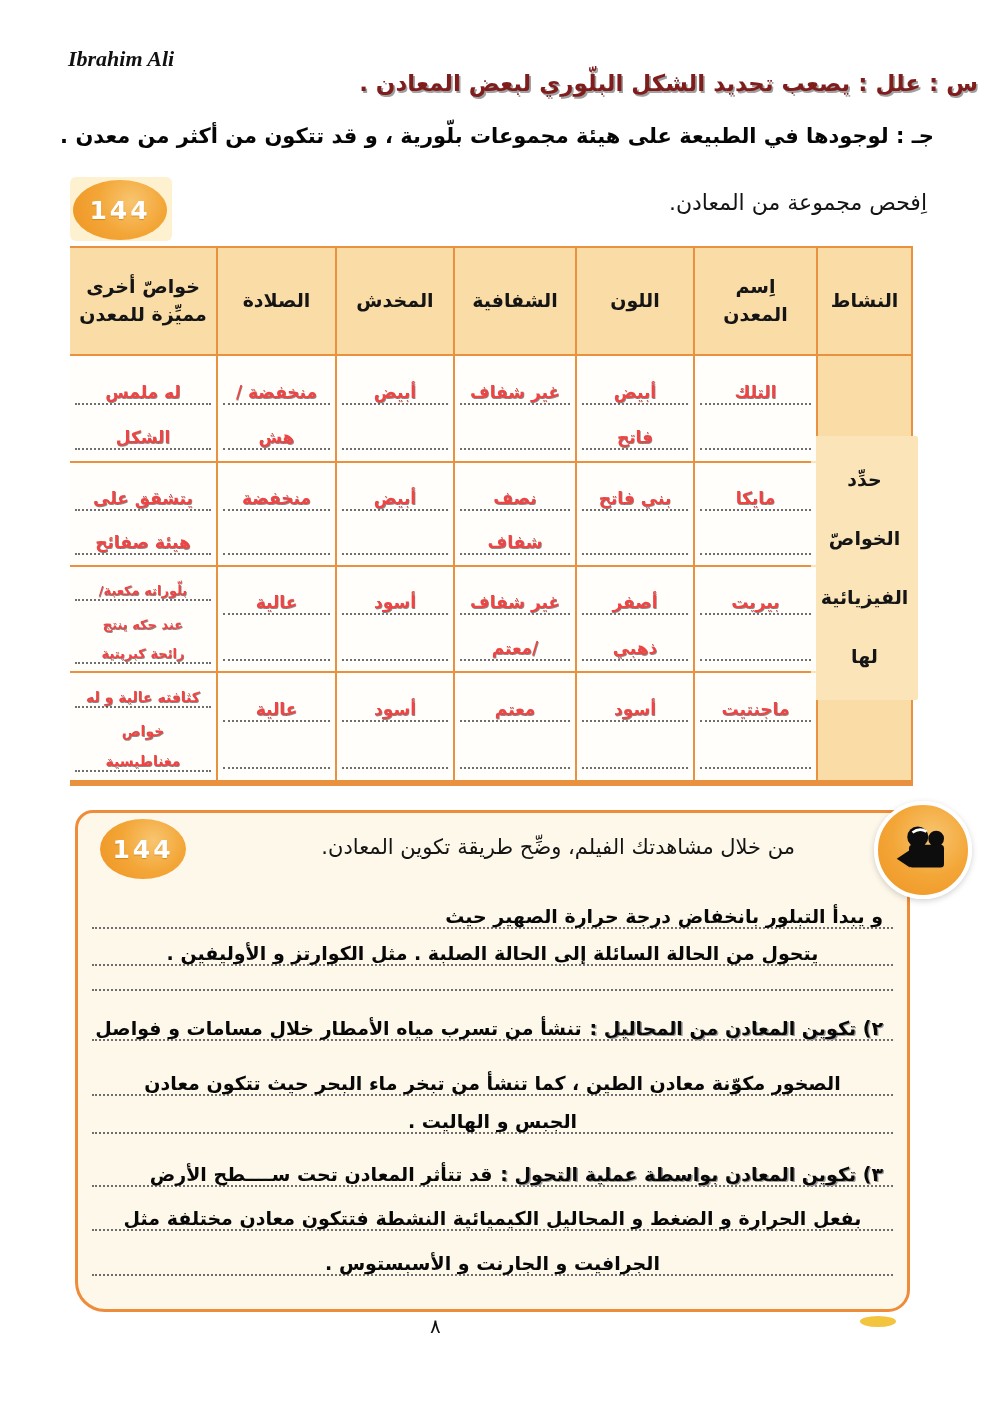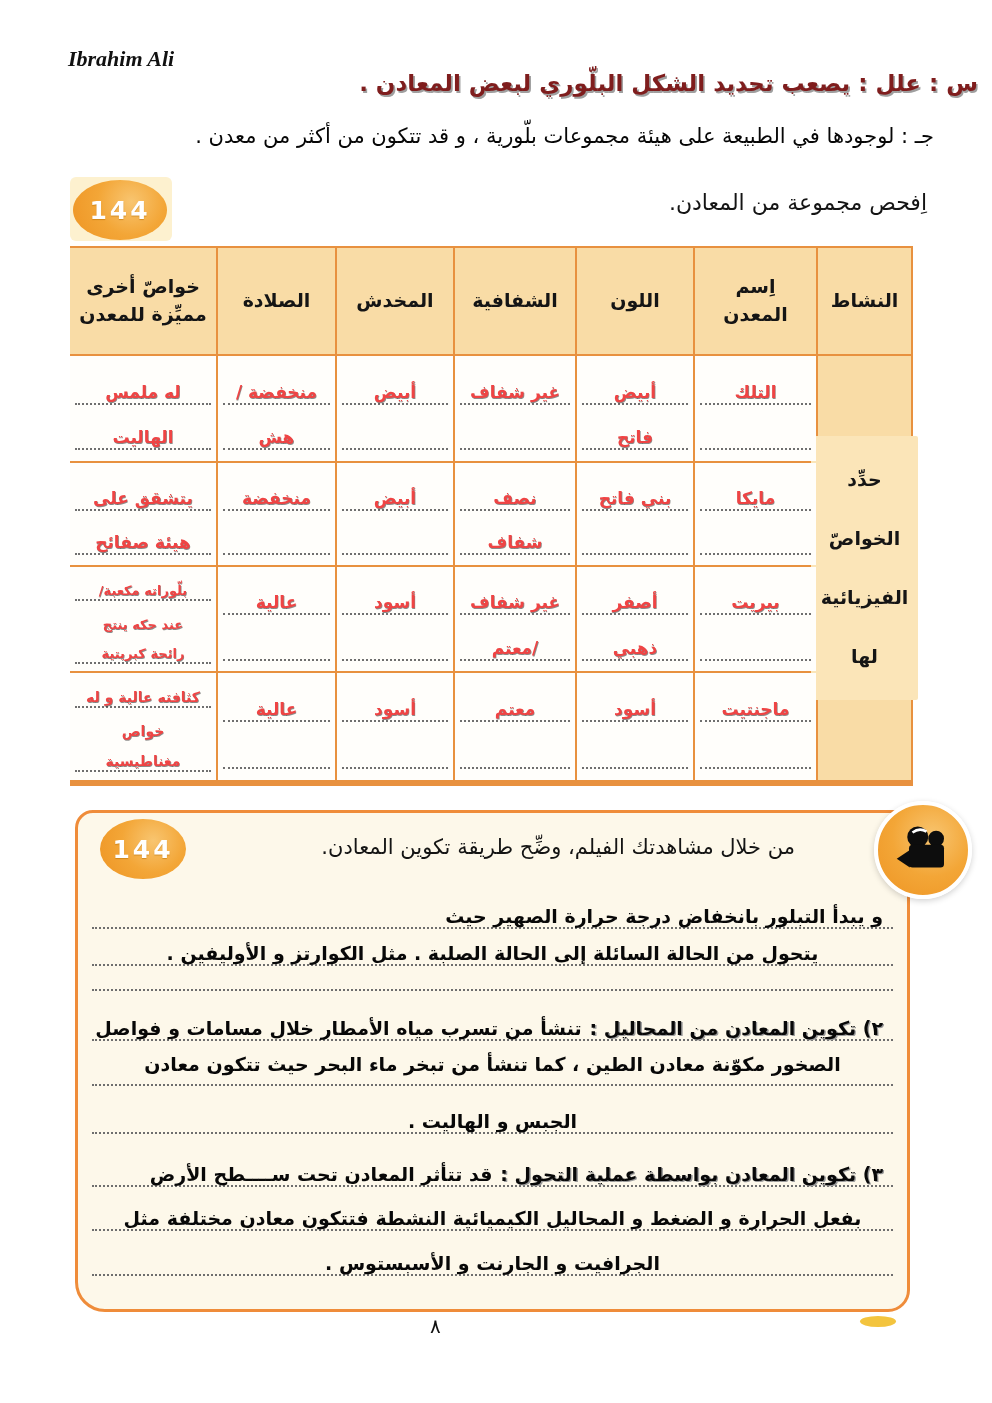--- a/index.html
+++ b/index.html
@@ -11,21 +11,21 @@
   
   .author{
     font-family:"Liberation Serif", serif;font-style:italic;font-weight:bold;
     font-size:22px;color:#111;
   }
   .rtl{direction:rtl;unicode-bidi:embed;}
   .q-line{
     font-size:23px;font-weight:bold;color:#7f1d1d;
     text-shadow:1.6px 1.6px 0 #9f9f9f;white-space:nowrap;
   }
-  .a-line{font-size:21px;font-weight:normal;color:#060606;white-space:nowrap;}
+  .a-line{font-size:21px;font-weight:bold;color:#060606;white-space:nowrap;}
   
   .badge-panel{background:#fdf1cf;border-radius:6px;}
   .badge{
     border-radius:50%;display:flex;align-items:center;justify-content:center;
     background:radial-gradient(circle at 62% 36%, #f8c570 0%, #f3a637 48%, #ee9423 100%);
     color:#fff;font-weight:bold;font-size:25px;letter-spacing:3px;
     text-shadow:0 1px 1px rgba(180,110,0,.55);
   }
   .prompt1{font-size:22px;color:#141414;}
   
@@ -145,21 +145,21 @@
   <div class="cell">
     <div class="cl">أبيض</div>
     <div class="cl"></div>
   </div>
   <div class="cell">
     <div class="cl">منخفضة /</div>
     <div class="cl">هش</div>
   </div>
   <div class="cell">
     <div class="cl">له ملمس</div>
-    <div class="cl">الهاليت</div>
+    <div class="cl">الشكل</div>
   </div>
 
   <div class="cell">
     <div class="cl">مايكا</div>
     <div class="cl"></div>
   </div>
   <div class="cell">
     <div class="cl">بني فاتح</div>
     <div class="cl"></div>
   </div>
@@ -244,21 +244,21 @@
   </div>
   <div class="wline center" style="top:121px;height:32px;">
     <span>يتحول من الحالة السائلة إلى الحالة الصلبة . مثل الكوارتز و الأوليفين .</span>
   </div>
   <div class="wline" style="top:155px;height:23px;"></div>
 
   <div class="wline start" style="top:192px;height:36px;">
     <span class="ornate">٢) تكوين المعادن من المحاليل :</span>
     <span>تنشأ من تسرب مياه الأمطار خلال مسامات و فواصل</span>
   </div>
-  <div class="wline center" style="top:230px;height:43px;align-items:center;">
+  <div class="wline center" style="top:240px;height:43px;">
     <span>الصخور مكوّنة معادن الطين ، كما تنشأ من تبخر ماء البحر حيث تتكون معادن</span>
   </div>
   <div class="wline center" style="top:275px;height:46px;">
     <span>الجبس و الهاليت .</span>
   </div>
 
   <div class="wline start" style="top:340px;height:34px;">
     <span class="ornate">٣) تكوين المعادن بواسطة عملية التحول :</span>
     <span>قد تتأثر المعادن تحت ســــطح الأرض</span>
   </div>

